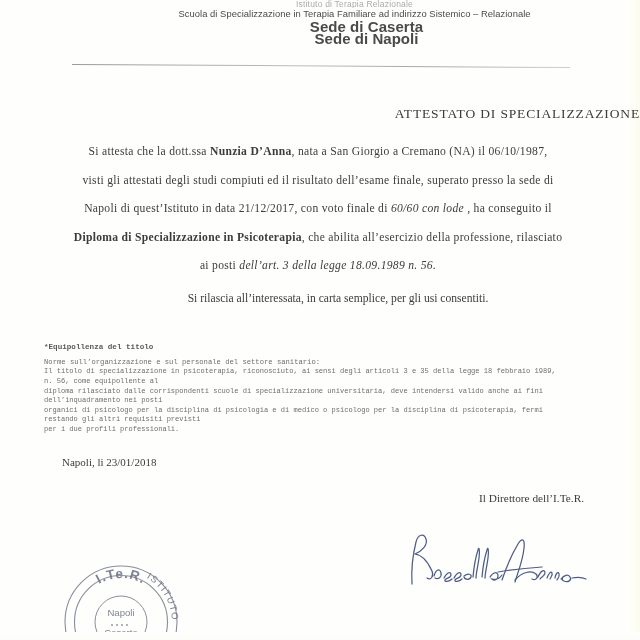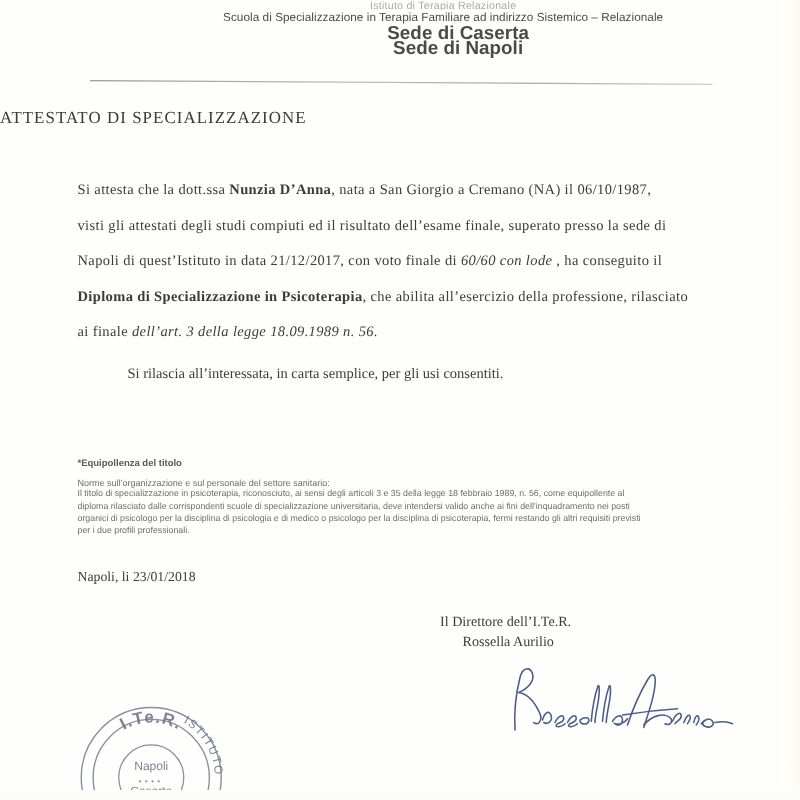--- a/index.html
+++ b/index.html
@@ -46,67 +46,66 @@
   .hdr-bold { font-weight:bold; font-size:15px; line-height:12.5px;margin-left:24px; }
   #rule {
     position:absolute; left:72px; top:64px; width:498px; height:1px;
     background:linear-gradient(to right,#9a9a9a,#bcbcbc 45%,#a8a8a8 70%,#cfcfcf);
     transform:rotate(0.35deg);
     transform-origin:left center;
   }
 
   
   #title {
-    position:absolute; top:86px; left:0; width:640px;
-    text-align:left;
+    position:absolute; top:106px; left:0; width:640px;
+    text-align:right;
     font-family:"Liberation Serif", serif;
     font-size:13.5px;
     letter-spacing:.85px;
     color:#3a3a3a;
   }
 
   
   #body-text {
     position:absolute; left:62px; top:138px; width:512px;
     font-size:11.6px;
     color:#3c3c3c;
   }
-  .para { margin-bottom:0; }
+  .para { margin-bottom:0;text-align:center; }
   .bodyline {
     line-height:28.5px;
     white-space:nowrap;
   }
   .bodyline.tight { line-height:22px; }
   b { font-weight:bold; }
   i { font-style:italic; }
   .sp { letter-spacing:.3px; }
 
   
   #fineprint {
-    position:absolute; left:62px; top:342px; width:520px;
-    font-family:Liberation Sans, sans-serif;
+    position:absolute; left:44px; top:342px; width:520px;
+    font-family:Liberation Mono, monospace;
     color:#6e6e6e;
-    margin-top:24px;
   }
   #fp-title {
     font-size:7.6px; font-weight:bold; color:#5a5a5a;
     line-height:10px; margin-bottom:1px;
   }
   .fp-line { font-size:7.2px; line-height:9.4px; white-space:nowrap; }
   .fp-gap { height:5px; }
   .fp-para { font-size:7.05px; line-height:9.6px; }
 
   
   #place-date {
     position:absolute; left:62px; top:456px;
     font-size:11px; color:#3c3c3c;
   }
   #director {
     position:absolute; left:352px; top:490px; width:232px;
-    text-align:left;
+    text-align:right;
     font-size:11.3px; color:#3c3c3c; line-height:16px;
   }
   #director .dline2 { padding-left:18px; }
 
   
   #signature {
     position:absolute; left:398px; top:528px; width:200px; height:72px;
     pointer-events:none;
   }
 
@@ -138,21 +137,21 @@
 
     <div class="para">
       <div class="bodyline sp"><span>Si attesta  che la  dott.ssa </span><b>Nunzia D’Anna</b><span>, nata  a San Giorgio a Cremano (NA)  il 06/10/1987,</span></div>
 
       <div class="bodyline sp">visti gli attestati degli studi compiuti ed il risultato dell’esame finale, superato presso la sede di</div>
 
       <div class="bodyline sp"><span>Napoli di quest’Istituto in data  21/12/2017,  con voto finale di </span><i>60/60 con lode</i><span> , ha conseguito il</span></div>
 
       <div class="bodyline sp"><b>Diploma  di Specializzazione in  Psicoterapia</b><span>, che abilita all’esercizio della professione, rilasciato</span></div>
 
-      <div class="bodyline sp"><span>ai finale </span><i>dell’art. 3 della legge 18.09.1989 n. 56.</i></div>
+      <div class="bodyline sp"><span>ai posti </span><i>dell’art. 3 della legge 18.09.1989 n. 56.</i></div>
     </div>
 
     <div class="para" style="margin-top:6px;">
       <div class="bodyline tight" style="line-height:23px;margin-left:40px;">Si rilascia all’interessata, in carta semplice, per gli usi consentiti.</div>
     </div>
   </div>
 
   <div id="fineprint">
     <div id="fp-title">*Equipollenza del titolo</div>
     <div class="fp-gap"></div>
@@ -160,21 +159,20 @@
     <div class="fp-para">Il titolo di specializzazione in psicoterapia, riconosciuto, ai sensi degli articoli 3 e 35 della legge 18 febbraio 1989, n. 56, come equipollente al</div>
     <div class="fp-para">diploma rilasciato dalle corrispondenti scuole di specializzazione universitaria, deve intendersi valido anche ai fini dell’inquadramento nei posti</div>
     <div class="fp-para">organici di psicologo per la disciplina di psicologia e di medico o psicologo per la disciplina di psicoterapia, fermi restando gli altri requisiti previsti</div>
     <div class="fp-para">per i due profili professionali.</div>
   </div>
 
   <div id="place-date">Napoli, li 23/01/2018</div>
 
   <div id="director">
     <div class="dline1">Il Direttore dell’I.Te.R.</div>
-    <div class="dline2">Rossella Aurilio</div>
   </div>
 
   <div id="signature">
     <svg width="200" height="72" viewBox="0 0 200 72" fill="none" xmlns="http://www.w3.org/2000/svg">
       <g stroke="#3f4f7d" stroke-width="1.25" stroke-linecap="round" fill="none" opacity="0.92">
 
         <path d="M14 56 C13 40 15 26 18 14 C20 6 26 5 28 11 C30 17 24 23 17 26 C24 27 30 34 34 43 C36 48 33 53 29 50"></path>
 
         <path d="M36 48 C38 41 42 40 43 45 C44 49 40 52 37 50"></path>
         <path d="M46 50 C49 44 53 43 53 47 C53 50 48 50 47 52 C46 54 51 54 54 51"></path>

